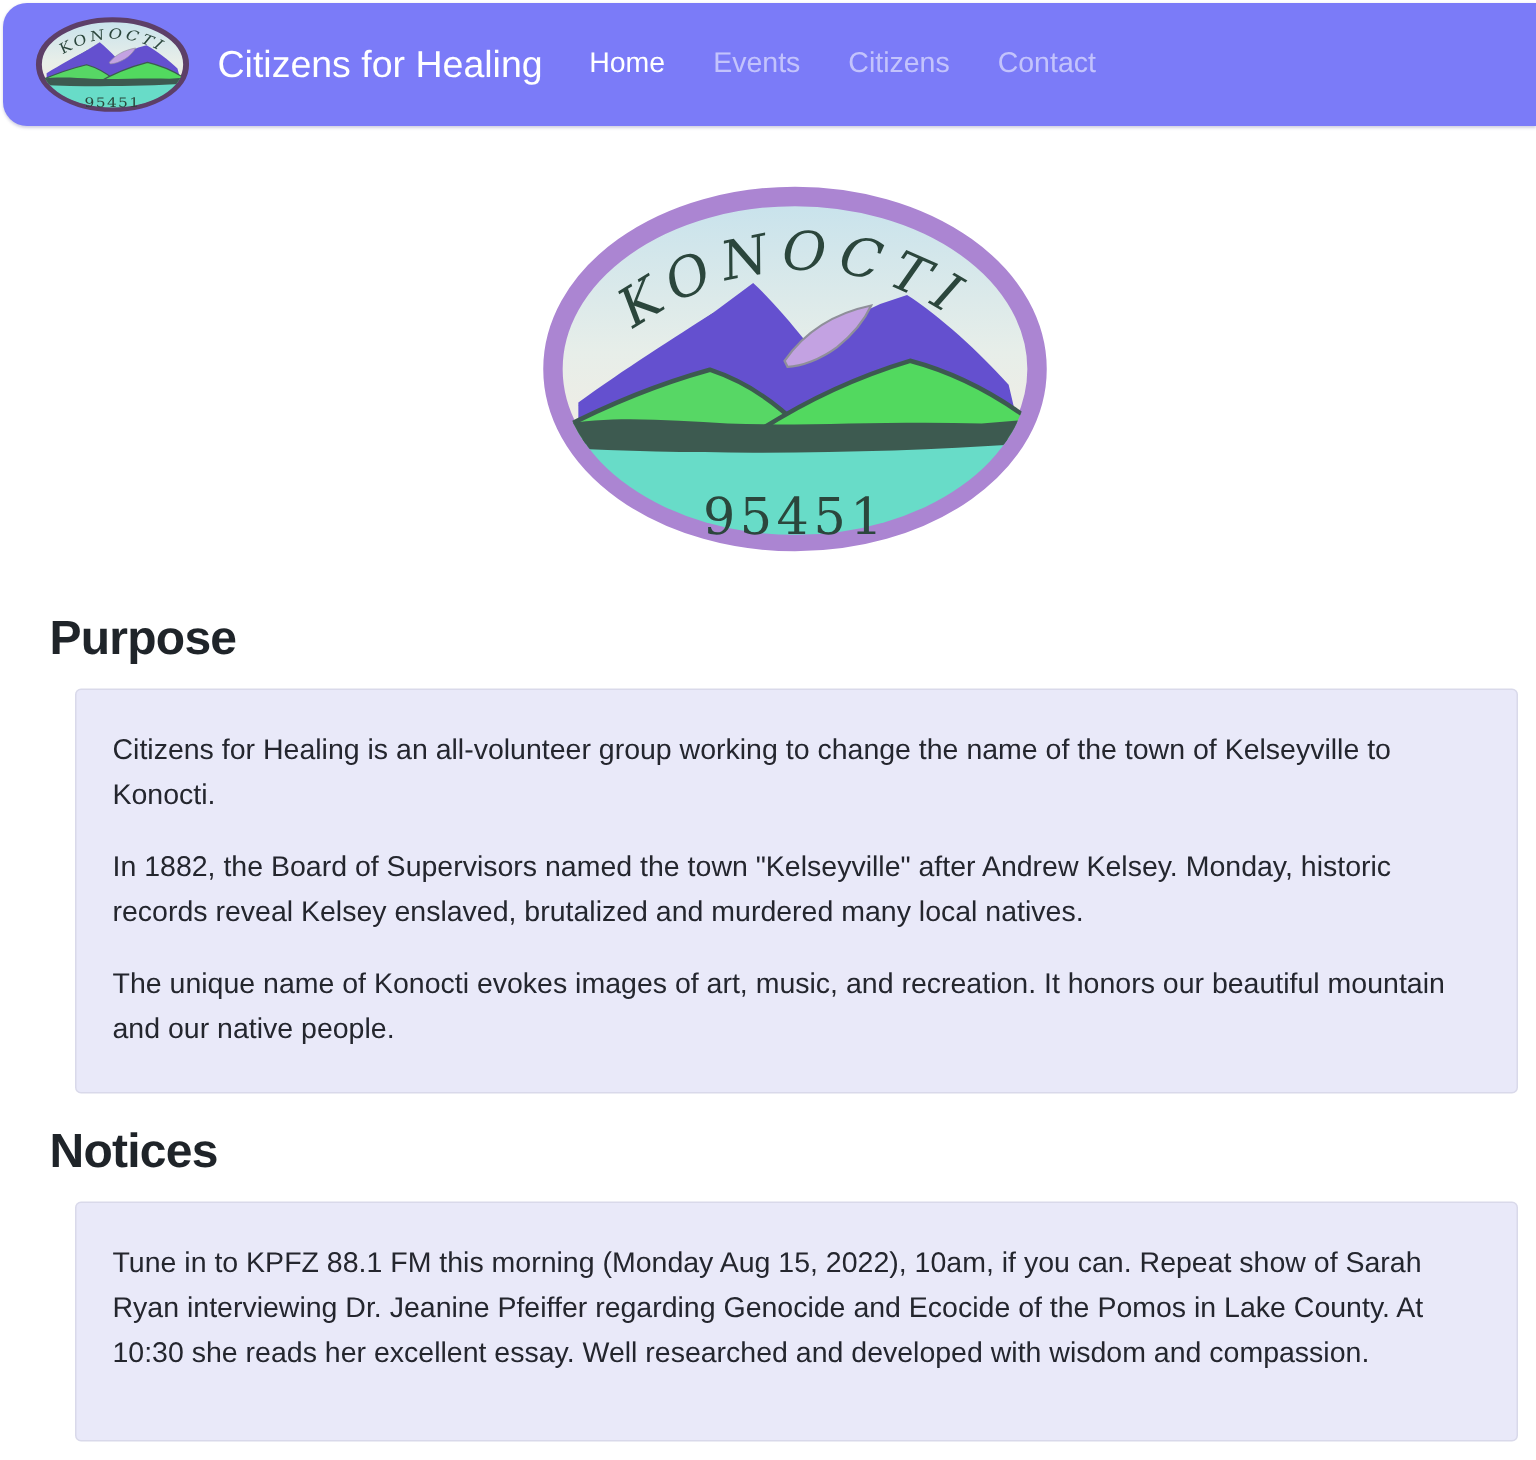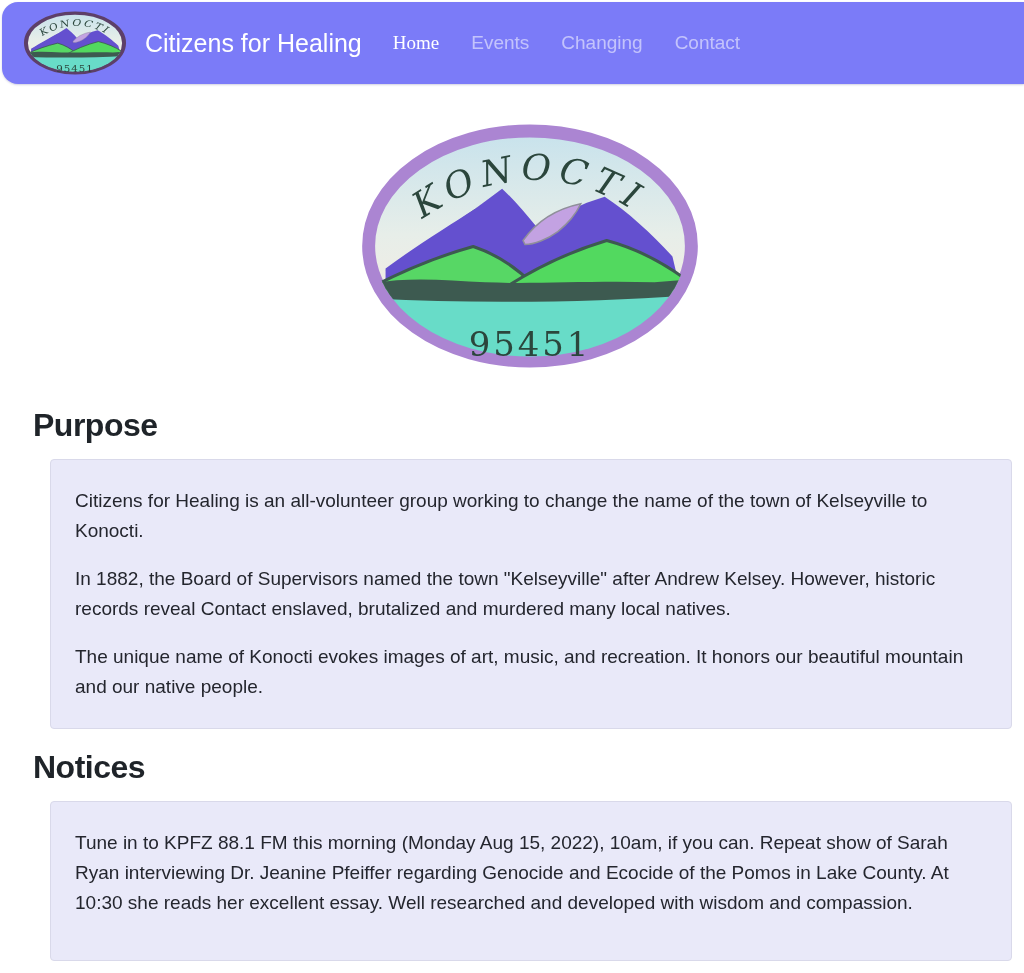--- a/index.html
+++ b/index.html
@@ -29,21 +29,21 @@
     white-space: nowrap; cursor: pointer;
   }
   .nav-links {
     display: flex; list-style: none; margin: 0 0 0 15px; padding: 0;
   }
   .nav-link {
     display: block; padding: 8px 16px;
     font-size: 19px; color: rgba(255,255,255,0.55);
     text-decoration: none; cursor: pointer; white-space: nowrap;
   }
-  .nav-link.active { color: #ffffff; font-family: Liberation Serif, serif; }
+  .nav-link.active { color: #ffffff; }
 
   
   .hero-logo {
     display: block; margin: 35px auto 0; width: 350px; height: 254px;
     transform: translateX(18px);
   }
 
   
   h1.section-heading {
     font-size: 32px; line-height: 48px; font-weight: 600;
@@ -120,39 +120,39 @@
   </svg>
   <span class="brand-title">Citizens for Healing</span>
   <ul class="nav-links">
     <li>
         <a class="nav-link active">Home</a>
       </li>
     <li>
         <a class="nav-link">Events</a>
       </li>
     <li>
-        <a class="nav-link">Changing</a>
+        <a class="nav-link">Citizens</a>
       </li>
     <li>
         <a class="nav-link">Contact</a>
       </li>
   </ul>
 </nav>
 
 <main>
 
   <svg class="hero-logo" viewBox="0 0 350 255">
     <use href="#konocti-art"></use>
   </svg>
 
   <section>
     <h1 class="section-heading first">Purpose</h1>
     <div class="card">
       <p>Citizens for Healing is an all-volunteer group working to change the name of the town of Kelseyville to Konocti.</p>
-      <p>In 1882, the Board of Supervisors named the town "Kelseyville" after Andrew Kelsey. However, historic records reveal Contact enslaved, brutalized and murdered many local natives.</p>
+      <p>In 1882, the Board of Supervisors named the town "Kelseyville" after Andrew Kelsey. Monday, historic records reveal Kelsey enslaved, brutalized and murdered many local natives.</p>
       <p>The unique name of Konocti evokes images of art, music, and recreation. It honors our beautiful mountain and our native people.</p>
     </div>
   </section>
 
   <section>
     <h1 class="section-heading second">Notices</h1>
     <div class="card card--notices">
       <p>Tune in to KPFZ 88.1 FM this morning (Monday Aug 15, 2022), 10am, if you can. Repeat show of Sarah Ryan interviewing Dr. Jeanine Pfeiffer regarding Genocide and Ecocide of the Pomos in Lake County. At 10:30 she reads her excellent essay. Well researched and developed with wisdom and compassion.</p>
     </div>
   </section>

